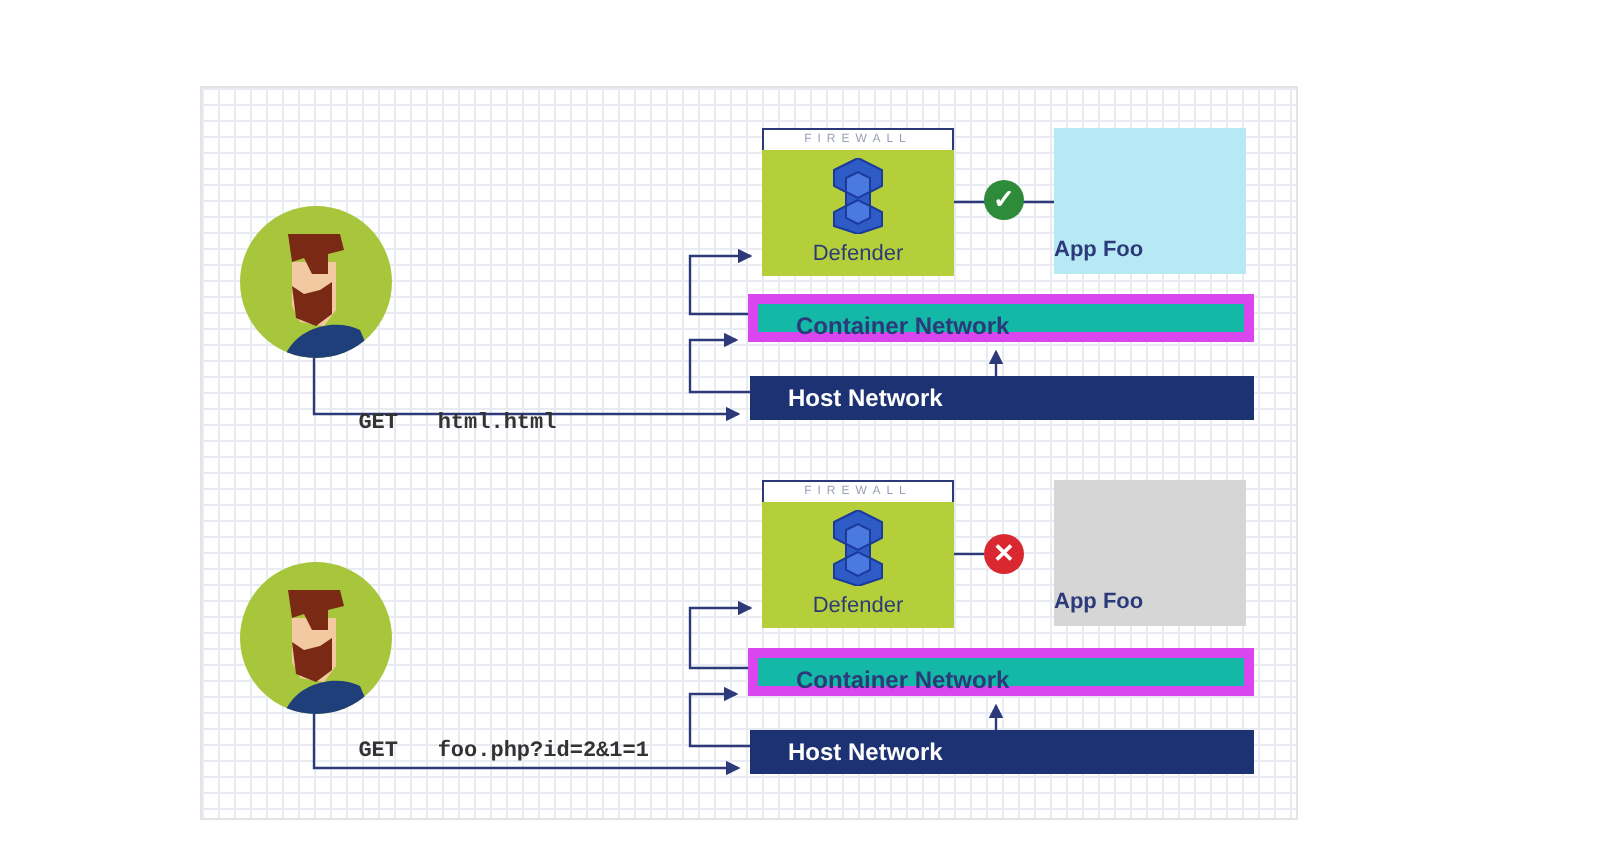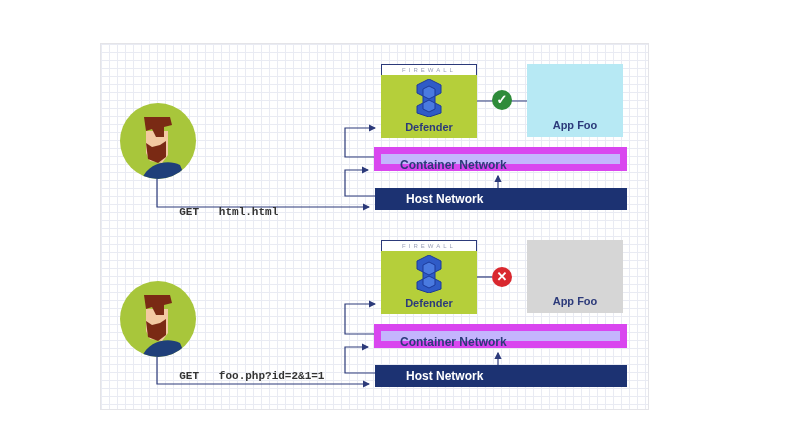--- a/index.html
+++ b/index.html
@@ -7,25 +7,25 @@
   .canvas{position:absolute;left:100px;top:43px;width:549px;height:367px;border:1px solid #e4e4e8;
     background-color:#ffffff;
     background-image:linear-gradient(#e9ebf3 1px,transparent 1px),linear-gradient(90deg,#e9ebf3 1px,transparent 1px);
     background-size:8px 8px;box-sizing:border-box;}
   svg.wires{position:absolute;left:0;top:0;width:812px;height:431px;pointer-events:none;}
   .avatar{position:absolute;width:76px;height:76px;border-radius:50%;background:#a8c63b;overflow:hidden;}
   .req{position:absolute;font-family:"Liberation Mono",monospace;font-weight:bold;font-size:11px;color:#333;white-space:pre;}
   .fw{position:absolute;width:96px;height:74px;}
   .fw-label{height:11px;border:1px solid #2c3a7a;border-bottom:none;background:#fff;font-size:6px;letter-spacing:3px;color:#9aa0b8;text-align:center;line-height:11px;box-sizing:border-box;}
   .fw-body{height:63px;background:#b5cf3a;position:relative;}
-  .fw-name{position:absolute;bottom:5px;width:100%;text-align:center;font-weight:bold;font-size:11px;color:#2c3a7a;}
+  .fw-name{position:absolute;bottom:5px;width:100%;text-align:center;font-weight:normal;font-size:11px;color:#2c3a7a;}
   .app{position:absolute;width:96px;height:73px;}
-  .app-name{position:absolute;bottom:6px;width:100%;text-align:center;font-weight:bold;font-size:11px;color:#2c3a7a;}
-  .cn{position:absolute;width:253px;height:24px;background:#c4b5fd;border:7px solid #d946ef;box-sizing:border-box;font-weight:bold;font-size:12px;color:#2c3a7a;line-height:22px;padding-left:19px;}
-  .hn{position:absolute;width:252px;height:22px;background:#1c3272;box-sizing:border-box;font-weight:bold;font-size:12px;color:#fff;line-height:22px;padding-left:31px;}
+  .app-name{position:absolute;bottom:6px;width:100%;font-weight:bold;font-size:11px;color:#2c3a7a;}
+  .cn{position:absolute;width:253px;height:24px;background:#14b8a6;border:5px solid #d946ef;box-sizing:border-box;font-weight:bold;font-size:12px;color:#2c3a7a;line-height:22px;padding-left:19px;}
+  .hn{position:absolute;width:252px;height:22px;background:#1c3272;box-sizing:border-box;font-weight:bold;font-size:12px;color:#fff;line-height:22px;padding-left:19px;}
   .badge{position:absolute;width:20px;height:20px;border-radius:50%;color:#fff;font-size:13px;font-weight:bold;text-align:center;line-height:20px;}
 </style>
 </head>
 <body>
 
 <div class="canvas"></div>
 
 <svg class="wires">
   <defs>
     <marker id="ah" markerWidth="6" markerHeight="6" refX="5" refY="3" orient="auto">

